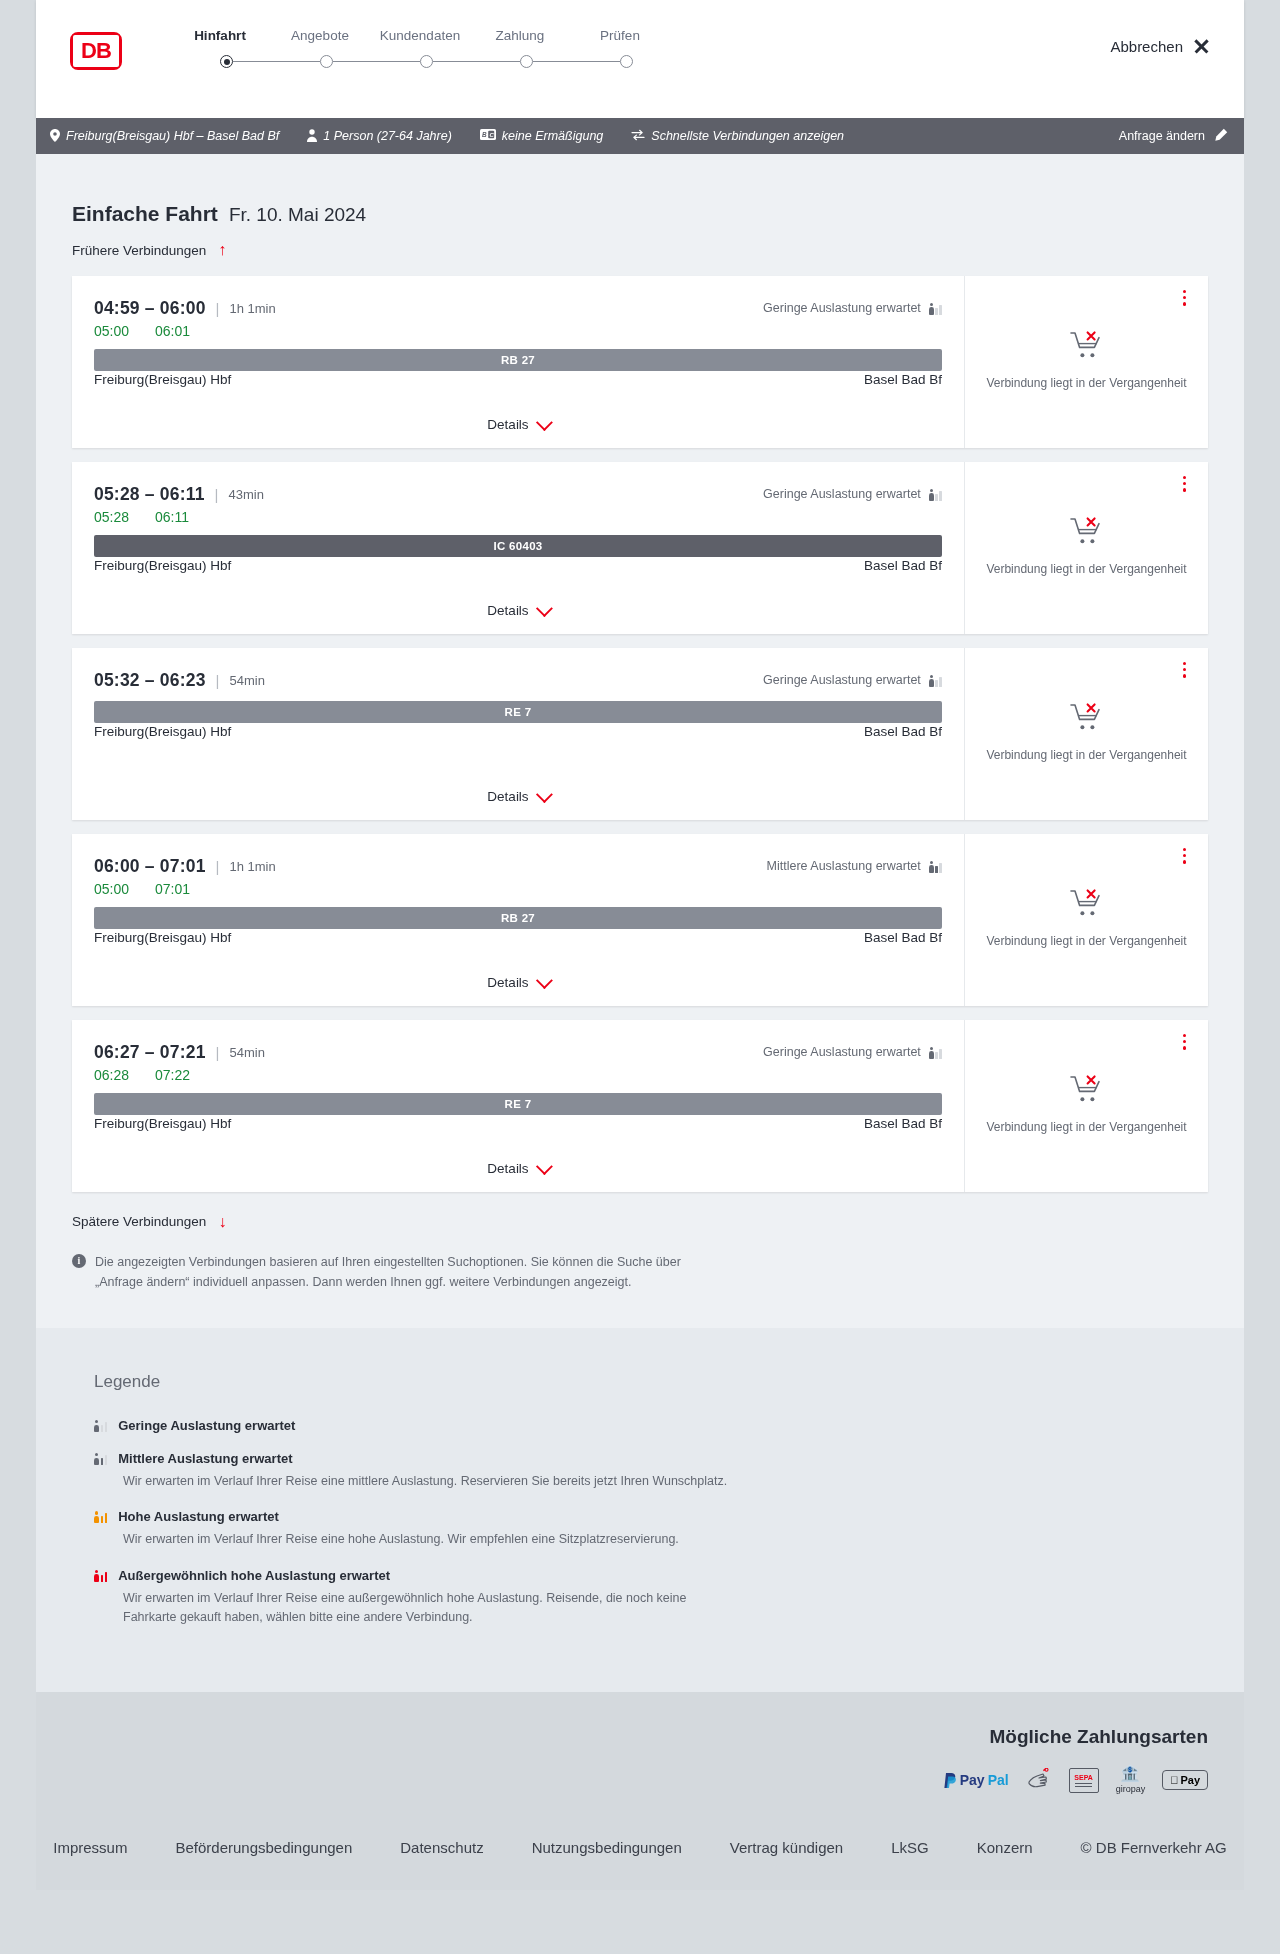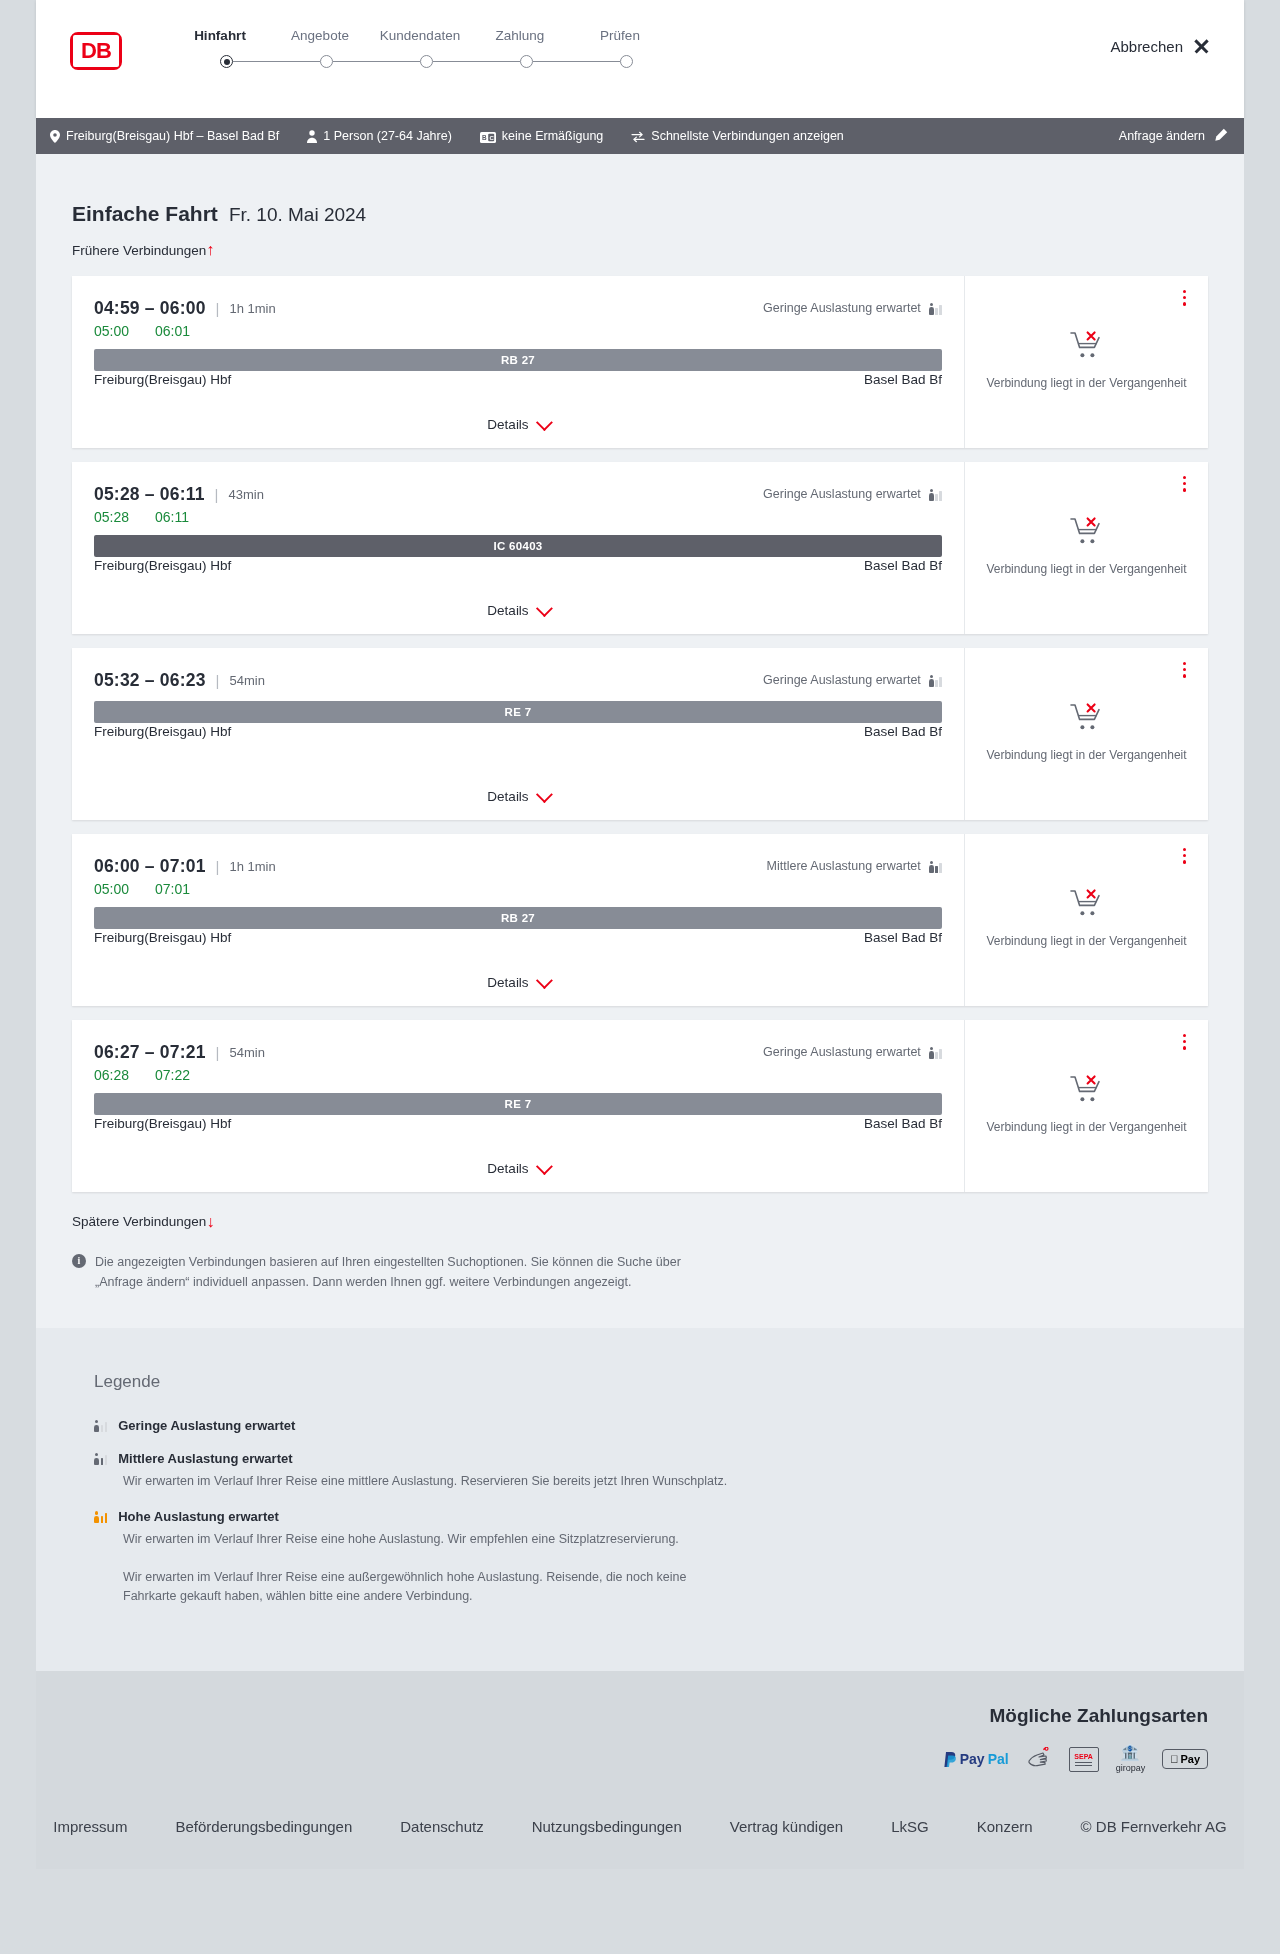--- a/index.html
+++ b/index.html
@@ -112,23 +112,24 @@
     background: #5e6069;
     height: 36px;
     display: flex;
     align-items: center;
     color: #fff;
     font-size: 12.5px;
     padding: 0 16px 0 14px;
     position: relative;
   }
   .summary-item {
-    display: flex; align-items: flex-end; gap: 6px;
+    display: flex; align-items: flex-start; gap: 6px;
     margin-right: 28px;
     white-space: nowrap;
+    font-style: italic;
   }
   .summary-item .ico { display: inline-flex; align-items: center; }
   .summary-right {
     margin-left: auto;
     display: flex; align-items: center; gap: 9px;
     cursor: pointer;
     white-space: nowrap;
   }
 
   
@@ -148,21 +149,21 @@
     gap: 11px;
   }
   h1.title .date { font-weight: normal; font-size: 19px; color: #282d37; }
 
   .earlier-later {
     margin-top: 16px;
     font-size: 13.5px;
     color: #282d37;
     display: inline-flex;
     align-items: center;
-    gap: 0;
+    gap: 12px;
     cursor: pointer;
   }
   .arrow-up, .arrow-down {
     color: #ec0016;
     font-size: 16px;
     line-height: 1;
   }
 
   
   .conn-list { margin-top: 17px; display: flex; flex-direction: column; gap: 14px; }
@@ -756,20 +757,28 @@
           <span class="occ-icon occ-high">
             <span class="person"></span>
             <span class="bar b1" style="background:#f39200"></span>
             <span class="bar b2" style="background:#f39200"></span>
           </span>
           <span>Hohe Auslastung erwartet</span>
         </div>
         <div class="legend-desc">Wir erwarten im Verlauf Ihrer Reise eine hohe Auslastung. Wir empfehlen eine Sitzplatzreservierung.</div>
       </div>
       <div class="legend-item">
+        <div class="legend-head">
+          <span class="occ-icon occ-veryhigh">
+            <span class="person"></span>
+            <span class="bar b1" style="background:#ec0016"></span>
+            <span class="bar b2" style="background:#ec0016"></span>
+          </span>
+          <span>Außergewöhnlich hohe Auslastung erwartet</span>
+        </div>
         <div class="legend-desc">Wir erwarten im Verlauf Ihrer Reise eine außergewöhnlich hohe Auslastung. Reisende, die noch keine Fahrkarte gekauft haben, wählen bitte eine andere Verbindung.</div>
       </div>
     </div>
 </div>
 
 <div class="pay-section">
   <div class="pay-title">Mögliche Zahlungsarten</div>
   <div class="pay-icons">
     <div class="pay-chip">
       <span class="paypal">

